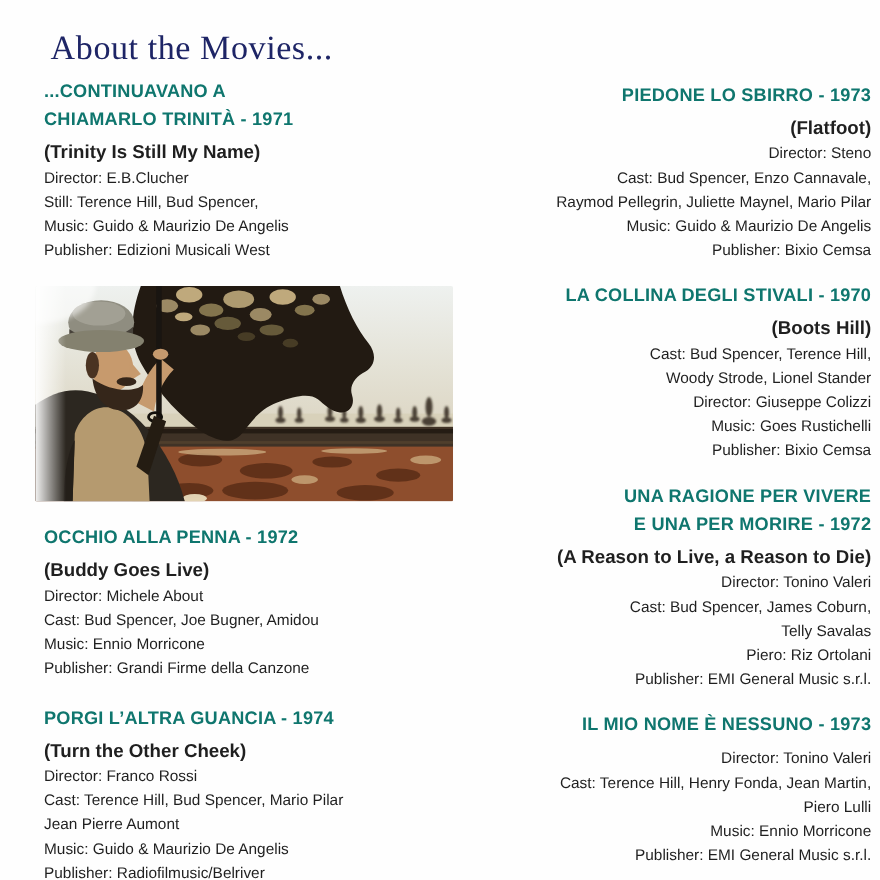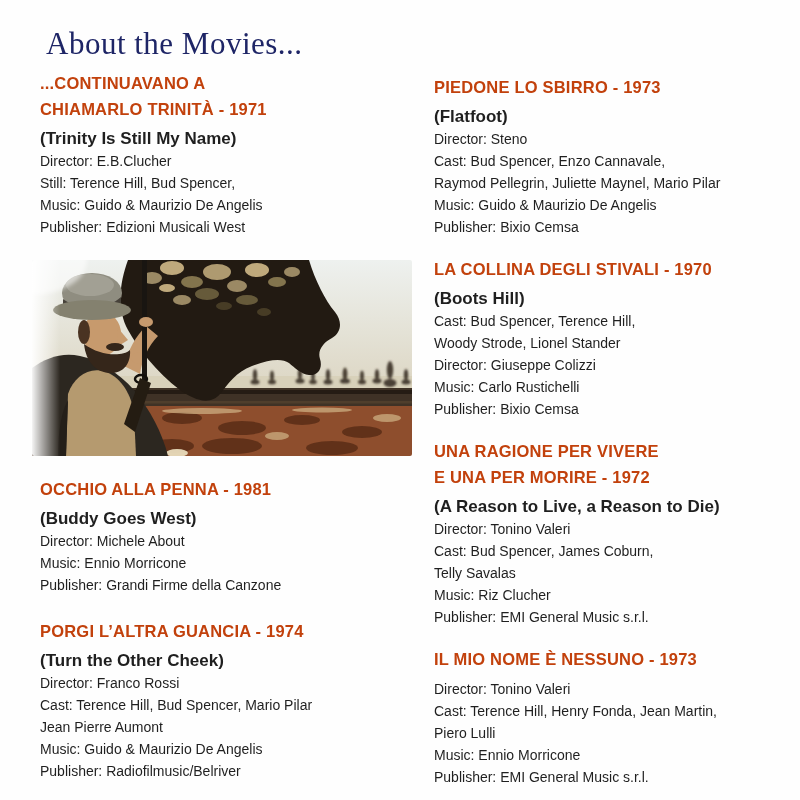--- a/index.html
+++ b/index.html
@@ -17,27 +17,27 @@
     font-family: "Liberation Serif", "DejaVu Serif", serif;
     font-size: 31px; font-weight: 400; letter-spacing: 0.5px;
     color: #1e2566; margin: 0;
   }
 
   .col { position: absolute; }
   .col-left  { left: 40px; top: 70px;  width: 380px; }
   .col-right { left: 434px; top: 74px; width: 358px; }
 
   .movie { margin: 0 0 22px 0; }
-  .col-right .movie { margin-bottom: 18px; }
+  .col-right .movie { margin-bottom: 18px; text-align: right; }
 
   .movie-title {
     margin: 0 0 6px 0;
     font-size: 16.5px; font-weight: 700; line-height: 26px;
     letter-spacing: 0.2px;
-    color: #c2410c;
+    color: #0f766e;
     white-space: pre-line;
   }
   .english {
     margin: 0; font-size: 17px; font-weight: 700; line-height: 22px;
   }
   .line {
     margin: 0; font-size: 14px; font-weight: 400; line-height: 22px;
     white-space: pre-line;
   }
 
@@ -191,23 +191,24 @@
           <path d="M108,118 L119,123 L103,172 L92,164 Z" fill="#241c12"></path>
           <ellipse cx="114" cy="62" rx="7" ry="5" fill="#c69a6e"></ellipse>
         </g>
 
         <rect x="0" y="0" width="28" height="196" fill="url(#fadeL)"></rect>
         <ellipse cx="0" cy="0" rx="55" ry="35" fill="#ffffff" opacity="0.55" filter="url(#blur2)"></ellipse>
       </svg>
     </figure>
 
     <section class="movie">
-      <h2 class="movie-title">OCCHIO ALLA PENNA - 1981</h2>
-      <p class="english">(Buddy Goes West)</p>
+      <h2 class="movie-title">OCCHIO ALLA PENNA - 1972</h2>
+      <p class="english">(Buddy Goes Live)</p>
       <p class="line">Director: Michele About</p>
+      <p class="line">Cast: Bud Spencer, Joe Bugner, Amidou</p>
       <p class="line">Music: Ennio Morricone</p>
       <p class="line">Publisher: Grandi Firme della Canzone</p>
     </section>
 
     <section class="movie">
       <h2 class="movie-title">PORGI L’ALTRA GUANCIA - 1974</h2>
       <p class="english">(Turn the Other Cheek)</p>
       <p class="line">Director: Franco Rossi</p>
       <p class="line">Cast: Terence Hill, Bud Spencer, Mario Pilar
 Jean Pierre Aumont</p>
@@ -228,32 +229,32 @@
       <p class="line">Music: Guido &amp; Maurizio De Angelis</p>
       <p class="line">Publisher: Bixio Cemsa</p>
     </section>
 
     <section class="movie">
       <h2 class="movie-title">LA COLLINA DEGLI STIVALI - 1970</h2>
       <p class="english">(Boots Hill)</p>
       <p class="line">Cast: Bud Spencer, Terence Hill,
 Woody Strode, Lionel Stander</p>
       <p class="line">Director: Giuseppe Colizzi</p>
-      <p class="line">Music: Carlo Rustichelli</p>
+      <p class="line">Music: Goes Rustichelli</p>
       <p class="line">Publisher: Bixio Cemsa</p>
     </section>
 
     <section class="movie">
       <h2 class="movie-title">UNA RAGIONE PER VIVERE
 E UNA PER MORIRE - 1972</h2>
       <p class="english">(A Reason to Live, a Reason to Die)</p>
       <p class="line">Director: Tonino Valeri</p>
       <p class="line">Cast: Bud Spencer, James Coburn,
 Telly Savalas</p>
-      <p class="line">Music: Riz Clucher</p>
+      <p class="line">Piero: Riz Ortolani</p>
       <p class="line">Publisher: EMI General Music s.r.l.</p>
     </section>
 
     <section class="movie">
       <h2 class="movie-title">IL MIO NOME È NESSUNO - 1973</h2>
       <p class="line">Director: Tonino Valeri</p>
       <p class="line">Cast: Terence Hill, Henry Fonda, Jean Martin,
 Piero Lulli</p>
       <p class="line">Music: Ennio Morricone</p>
       <p class="line">Publisher: EMI General Music s.r.l.</p>

